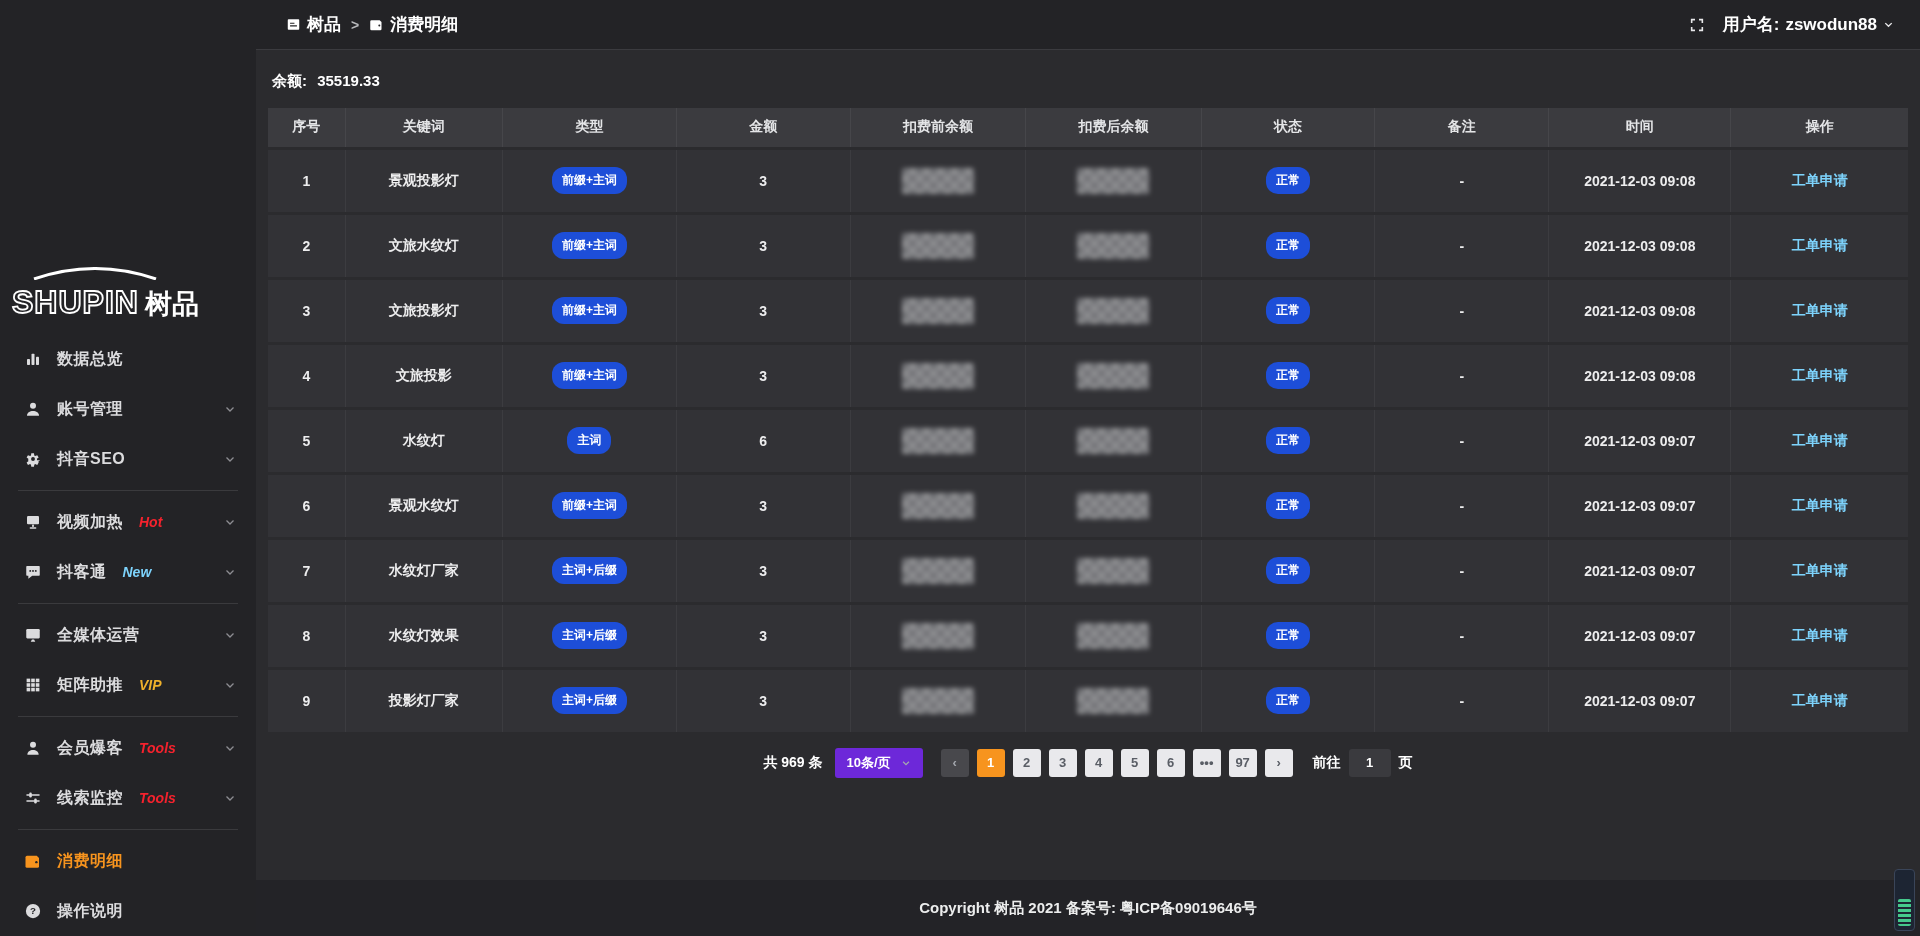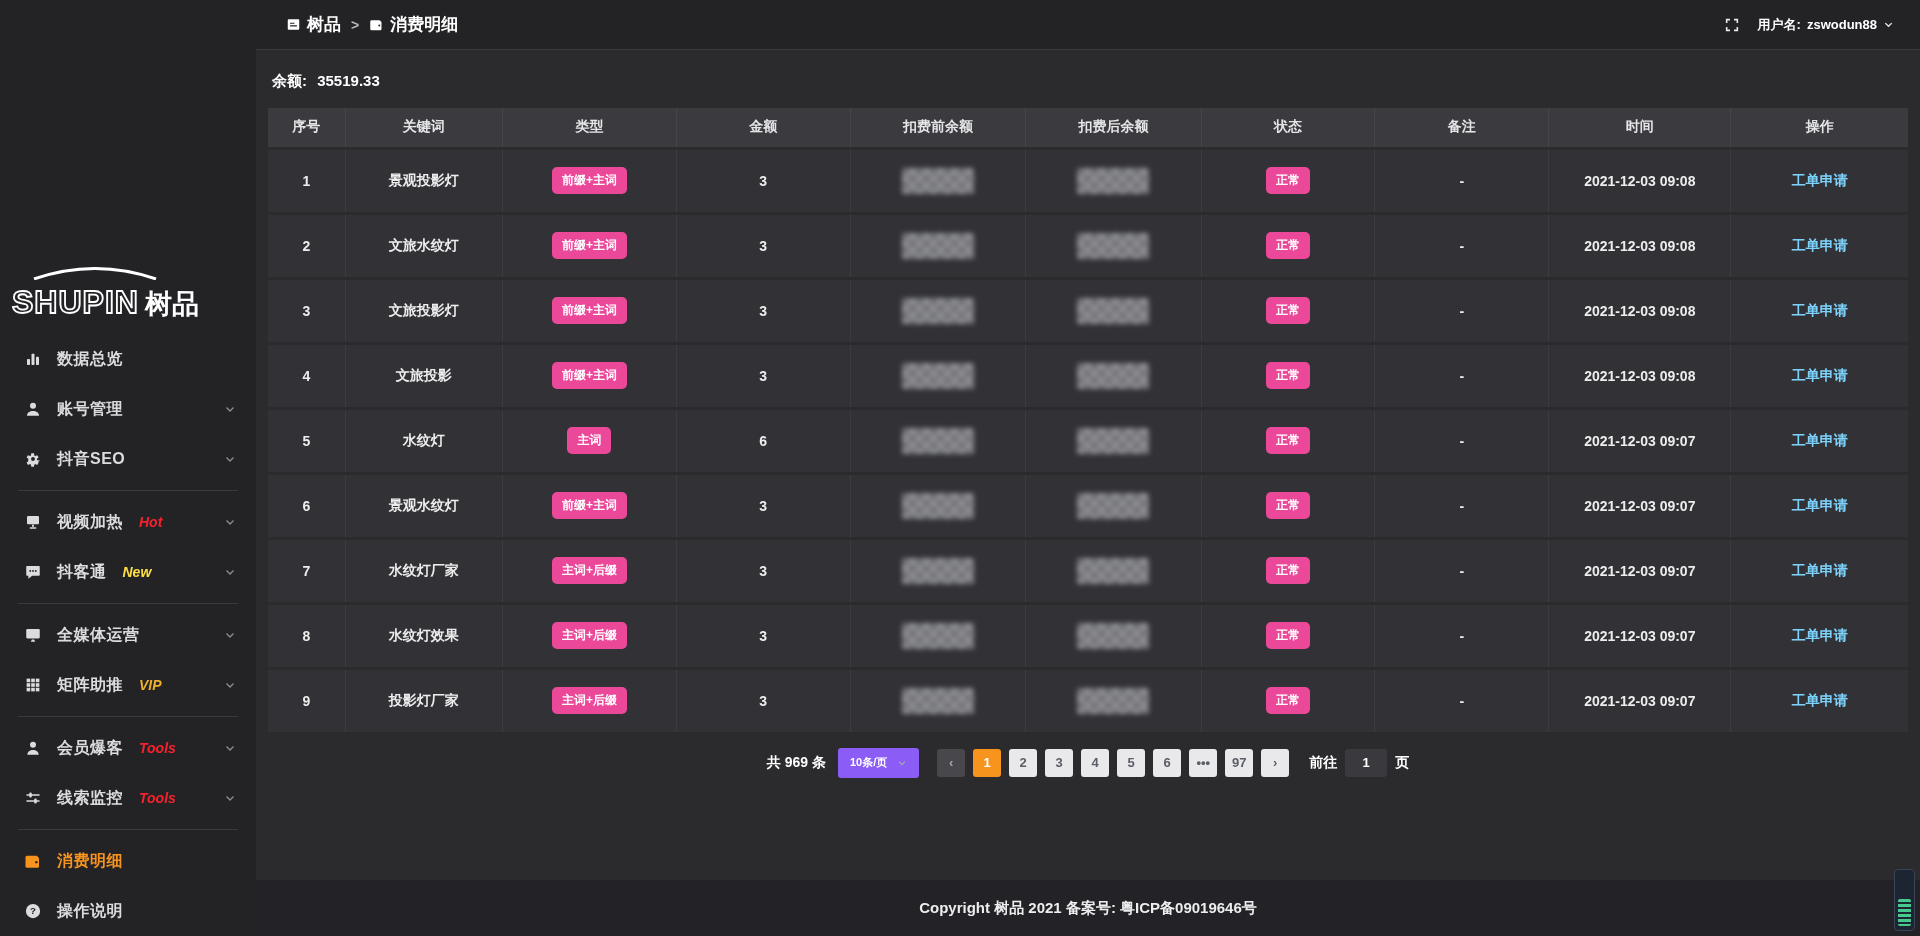--- a/index.html
+++ b/index.html
@@ -28,49 +28,49 @@
   .side-divider { height:1px; background:#3a3a3d; margin:6px 18px; }
 
   
   .main-col { flex:1; display:flex; flex-direction:column; min-width:0; }
   .topbar { height:50px; background:#232326; border-bottom:1px solid #3b3b3f;
     display:flex; align-items:center; padding:0 26px 0 30px; color:#ffffff; }
   .crumbs { display:flex; align-items:center; gap:10px; font-size:17px; font-weight:bold; }
   .crumb { display:flex; align-items:center; gap:6px; cursor:pointer; }
   .crumb-icon { display:inline-flex; } .crumb-icon svg { width:15px; height:15px; }
   .crumb-sep { color:#b9babd; font-size:14px; }
-  .topbar-right { margin-left:auto; display:flex; align-items:center; gap:18px; font-size:13px; font-weight:bold; }
+  .topbar-right { margin-left:auto; display:flex; align-items:center; gap:18px; font-size:17px; font-weight:bold; }
   .fullscreen { display:inline-flex; cursor:pointer; } .fullscreen svg { width:16px; height:16px; }
   .user-box { display:flex; align-items:center; gap:6px; cursor:pointer; }
   .user-caret { display:inline-flex; } .user-caret svg { width:11px; height:11px; }
 
   
   .content { flex:1; padding:0 12px; overflow:hidden; }
   .balance { margin:22px 0 17px 4px; color:#ffffff; font-size:15px; font-weight:bold; }
   .balance-value { margin-left:6px; }
 
   table { width:100%; border-collapse:collapse; table-layout:fixed; }
   thead th { height:40px; background:#3b3b3f; color:#e4e5e7; font-size:14px; font-weight:bold;
     border-right:1px solid rgba(255,255,255,.06); border-bottom:3px solid #2b2b2e; }
   tbody td { height:65px; background:#323236; text-align:center; color:#ededee;
     font-size:14px; font-weight:bold;
     border-right:1px solid rgba(255,255,255,.05); border-bottom:3px solid #2b2b2e; }
   thead th:last-child, tbody td:last-child { border-right:none; }
-  .badge { display:inline-block; background:#ec4899; color:#ffffff; font-size:12px;
-    font-weight:bold; padding:5px 10px; border-radius:5px; }
+  .badge { display:inline-block; background:#1d4ed8; color:#ffffff; font-size:12px;
+    font-weight:bold; padding:5px 10px; border-radius:12px; }
   .blur-block { width:72px; height:26px; margin:0 auto; border-radius:2px;
     background:repeating-conic-gradient(#b6b7b9 0% 25%, #8f9094 0% 50%) 0 0 / 14px 14px;
     filter:blur(2.5px); opacity:.7; }
   .action-link { color:#7dd3fc; cursor:pointer; }
 
   
   .pagination { display:flex; align-items:center; justify-content:center; margin-top:13px;
     color:#ffffff; font-size:14px; font-weight:bold; }
-  .page-size { background:#8b5cf6; border-radius:3px; height:30px; padding:0 12px;
-    display:flex; align-items:center; gap:10px; font-size:11px; margin:0 14px 0 12px; cursor:pointer; }
+  .page-size { background:#6d28d9; border-radius:3px; height:30px; padding:0 12px;
+    display:flex; align-items:center; gap:10px; font-size:13px; margin:0 14px 0 12px; cursor:pointer; }
   .page-size svg { width:10px; height:10px; }
   .page-buttons { display:flex; align-items:center; }
   .page-btn { min-width:28px; height:28px; border-radius:3px; background:#e9e9ec; color:#5a5e66;
     font-size:13px; font-weight:bold; display:flex; align-items:center; justify-content:center;
     padding:0 6px; margin:0 4px; cursor:pointer; }
   .page-btn.active { background:#f7941e; color:#ffffff; }
   .page-btn.prev { background:#48484c; color:#a4a8ae; }
   .goto-label { margin-left:16px; }
   .goto-input { width:42px; height:28px; background:#3a3a3e; border:none; border-radius:3px;
     color:#ffffff; text-align:center; font-size:13px; font-weight:bold; margin:0 8px;
@@ -160,21 +160,21 @@
             <svg viewBox="0 0 24 24" fill="currentColor">
               <path d="M4 4h16a1 1 0 0 1 1 1v11a1 1 0 0 1-1 1h-9l-5.2 4v-4H4a1 1 0 0 1-1-1V5a1 1 0 0 1 1-1z"></path>
               <g fill="#232326">
                 <circle cx="8.3" cy="10.5" r="1.3"></circle>
                 <circle cx="12" cy="10.5" r="1.3"></circle>
                 <circle cx="15.7" cy="10.5" r="1.3"></circle>
               </g>
             </svg>
           </span>
           <span class="nav-label">抖客通</span>
-          <span class="nav-tag" style="color: #fde047;">New</span>
+          <span class="nav-tag" style="color: #7dd3fc;">New</span>
           <span class="nav-chevron">
             <svg viewBox="0 0 24 24" fill="none" stroke="#8d8d92" stroke-width="2.6">
               <path d="M5 9l7 7 7-7"></path>
             </svg>
           </span>
         </div>
         <div class="side-divider"></div>
         <div class="nav-item">
           <span class="nav-icon">
             <svg viewBox="0 0 24 24" fill="currentColor">

